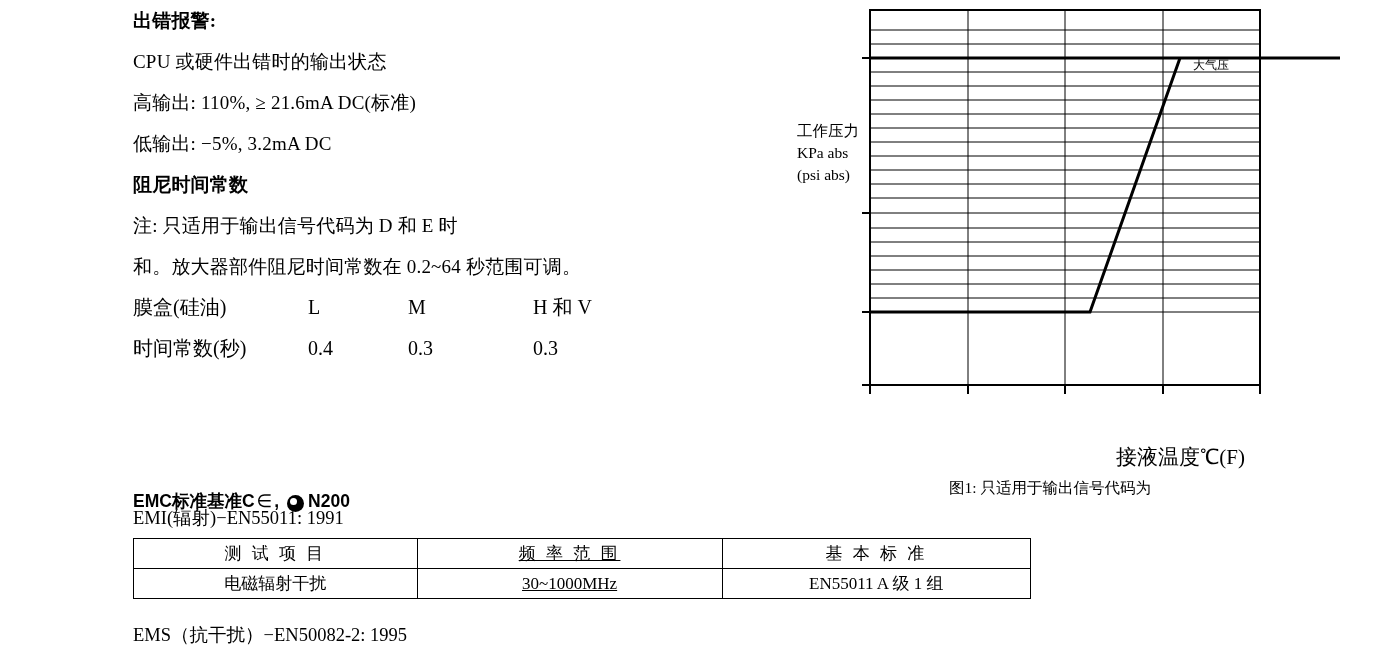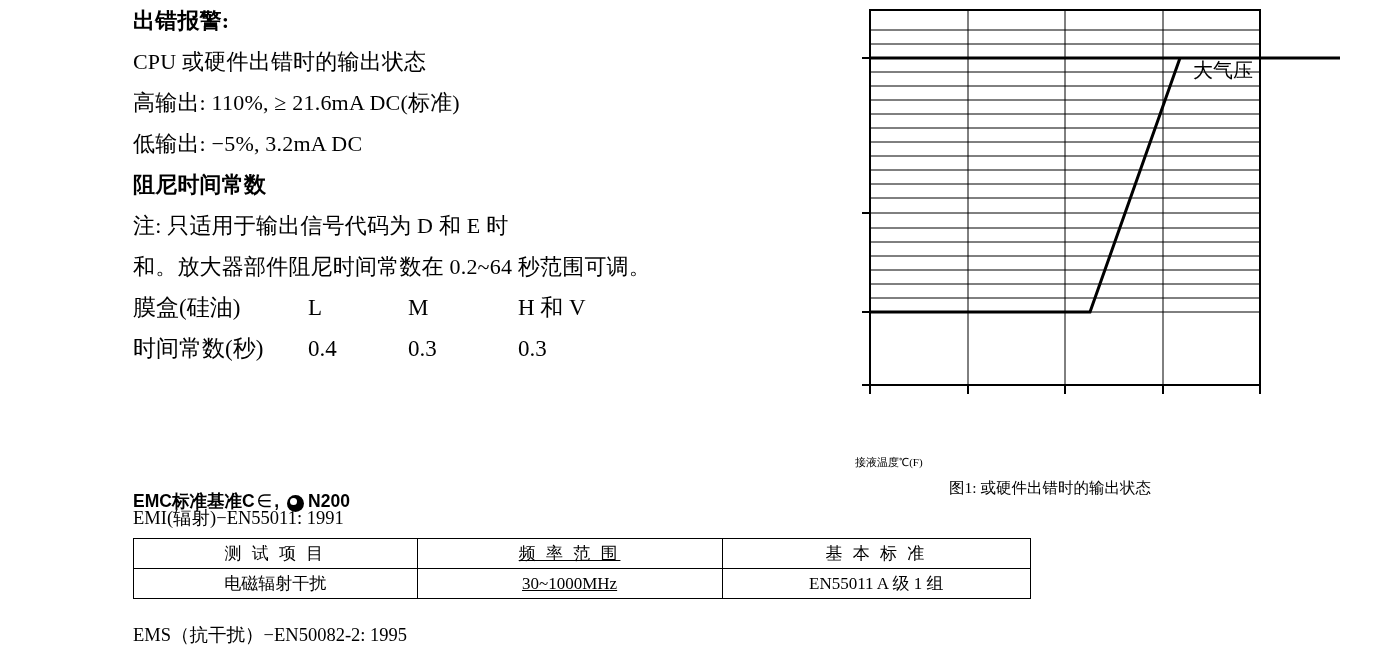--- a/index.html
+++ b/index.html
@@ -22,38 +22,38 @@
   }
 
   
   .left-col {
     position: absolute;
     left: 133px;
     top: 0px;
     width: 640px;
   }
   .line {
-    font-size: 22px;
+    font-size: 19px;
     line-height: 41px;
     white-space: nowrap;
     letter-spacing: 0.2px;
   }
   .bold {
     font-weight: bold;
   }
   .ind-row {
     display: flex;
-    font-size: 23px;
+    font-size: 20px;
     line-height: 41px;
     white-space: nowrap;
   }
   .ind-row .c0 { width: 175px; }
   .ind-row .c1 { width: 100px; }
   .ind-row .c2 { width: 110px; }
-  .ind-row .c3 { width: 120px; }
+  .ind-row .c3 { width: 120px; margin-left: 15px; }
 
   
   .emc-head {
     position: absolute;
     left: 133px;
     top: 489px;
     font-family: "Liberation Sans", sans-serif;
     font-weight: bold;
     font-size: 17.5px;
     white-space: nowrap;
@@ -143,38 +143,37 @@
     width: 390px;
     text-align: center;
     font-size: 15.5px;
     white-space: nowrap;
   }
   .x-axis-title {
     position: absolute;
     left: 855px;
     top: 443px;
     width: 390px;
-    text-align: left;
-    font-size: 11px;
-    white-space: nowrap;
-    margin-top: 12px;
+    text-align: right;
+    font-size: 21px;
+    white-space: nowrap;
   }
   .y-axis-label {
     position: absolute;
     left: 797px;
     top: 120px;
     font-size: 15.5px;
     line-height: 22px;
     white-space: nowrap;
   }
   .atm-label {
     position: absolute;
     left: 1193px;
     top: 57px;
-    font-size: 20px;
+    font-size: 12px;
     white-space: nowrap;
   }
 </style>
 </head>
 <body>
 
 <div class="page">
 
   <div class="left-col">
     <div class="line bold">出错报警:</div>
@@ -288,19 +287,24 @@
     
     
 
     
     
 
     
     
   </div>
 
+  <div class="y-axis-label">
+    <div>工作压力</div>
+    <div>KPa abs</div>
+    <div>(psi abs)</div>
+  </div>
 
   <div class="atm-label">大气压</div>
 
   <div class="x-axis-title">接液温度℃(F)</div>
-  <div class="chart-title">图1:  或硬件出错时的输出状态</div>
+  <div class="chart-title">图1:  只适用于输出信号代码为</div>
 
 </div>
 
 </body></html>

